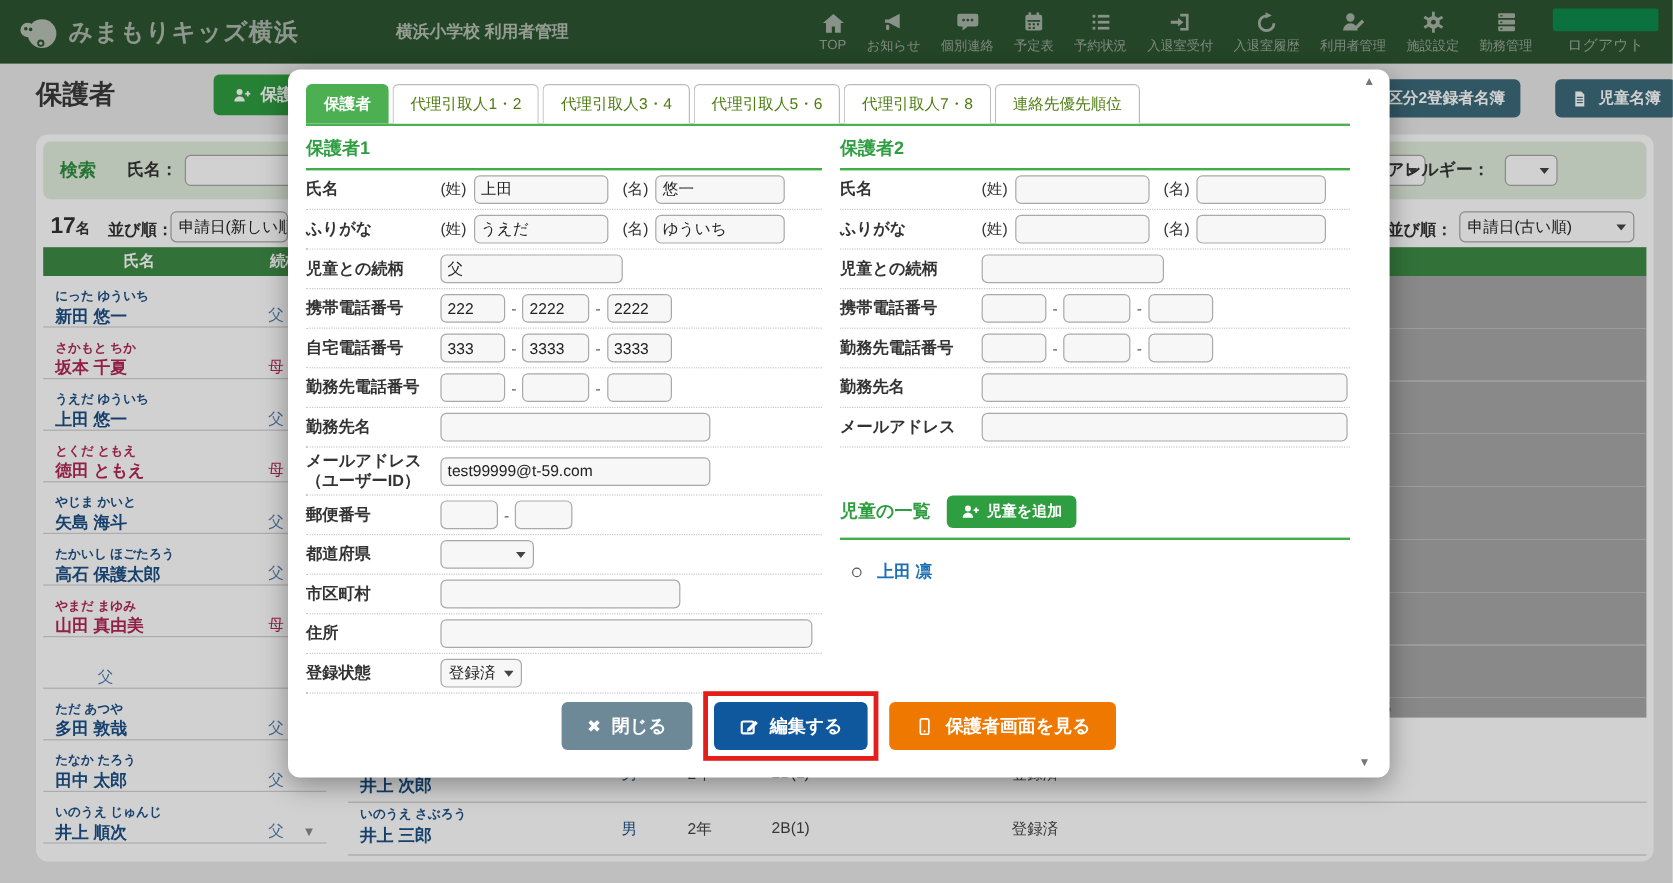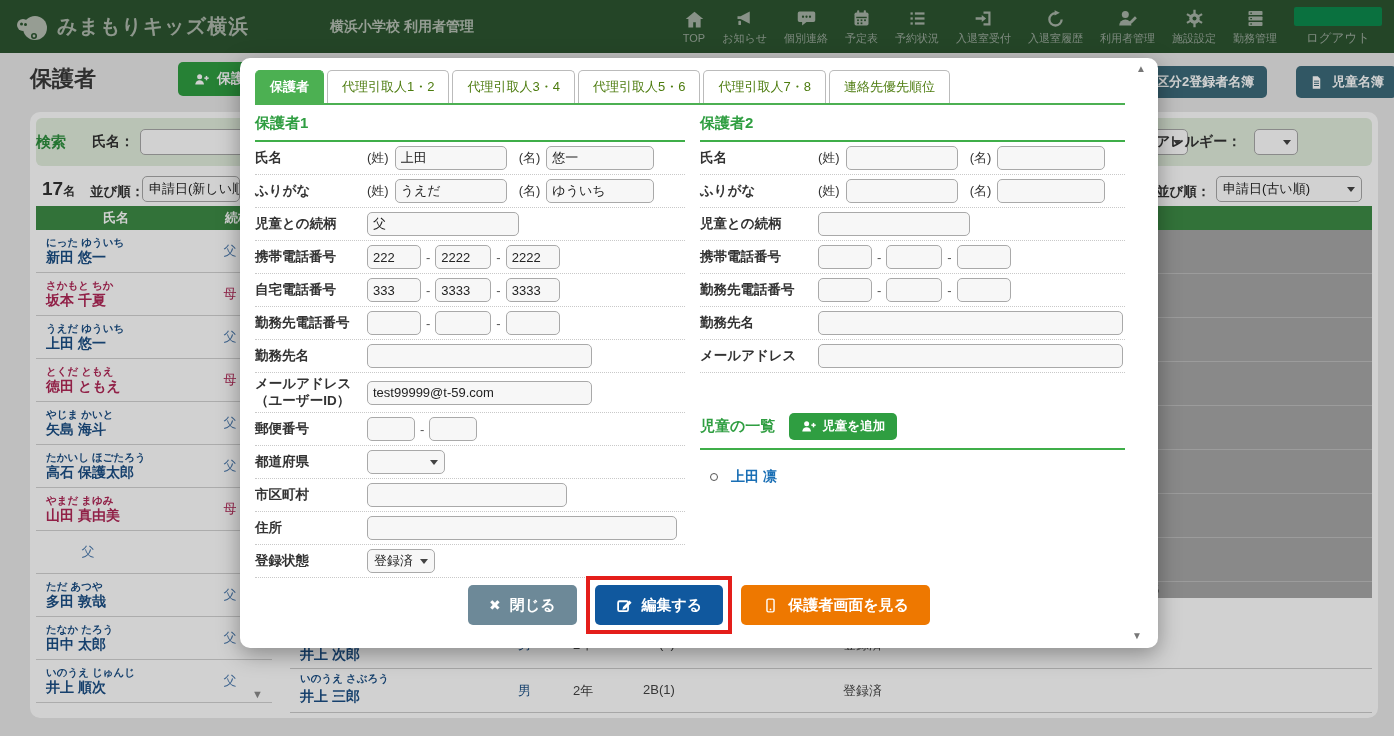--- a/index.html
+++ b/index.html
@@ -22,21 +22,21 @@
   
   .page-title{position:absolute;left:30px;top:64px;font-size:22px;font-weight:bold;color:#3a3a3a}
   .btn{display:flex;align-items:center;gap:8px;color:#fff;font-weight:bold;border-radius:5px;cursor:pointer;white-space:nowrap}
   .add-g-btn{position:absolute;left:178px;top:62px;height:34px;background:#2f9e41;font-size:14px;padding:0 16px}
   .roster-btn{position:absolute;top:66px;height:32px;background:#3c6b7a;font-size:13px;padding:0 13px}
   .roster1{left:1120px}.roster2{left:1296px}
   .btn svg{width:15px;height:15px;fill:#fff}
 
   .panel{position:absolute;left:30px;top:112px;width:1348px;height:606px;background:#fff;border-radius:10px}
   .filter-band{position:absolute;left:6px;top:6px;right:6px;height:48px;background:#e2eedd;border-radius:6px;display:flex;align-items:center}
-  .search-lbl{color:#2e8f3e;font-weight:bold;font-size:15px}
+  .search-lbl{margin-left:14px;color:#2e8f3e;font-weight:bold;font-size:15px}
   .name-lbl{margin-left:26px;font-weight:bold;font-size:14px}
   .inp{height:24px;border:1px solid #a9a9a9;border-radius:5px;background:#f7f7f7;font-size:13px;padding:0 5px;color:#222}
   .bg-inp{background:#fff;height:26px}
   .search-inp{width:105px;margin-left:6px}
   .sel{display:flex;align-items:center;background:#f7f7f7;border:1px solid #a9a9a9;border-radius:5px;height:24px;padding:0 6px;font-size:13px;color:#222;cursor:pointer;overflow:hidden;white-space:nowrap}
   .sel::after{content:"";border:4px solid transparent;border-top:5px solid #444;margin-left:auto;transform:translateY(2px);flex-shrink:0}
   .sel-bg{background:#fff;height:26px}
   .mini-sel{position:absolute;width:44px}
   .allergy-lbl{position:absolute;left:1120px;font-weight:bold;font-size:14px}
 
@@ -45,21 +45,21 @@
   .sort-lbl-l{position:absolute;left:60px;top:71px;font-size:13.5px;font-weight:bold}
   .sort-sel-l{position:absolute;left:112px;top:64px;width:98px}
   .sort-lbl-r{position:absolute;left:1126px;top:71px;font-size:13.5px;font-weight:bold}
   .sort-sel-r{position:absolute;left:1186px;top:64px;width:146px}
 
   .green-header{position:absolute;left:6px;right:6px;top:94px;height:24px;background:#3e8c46;color:#fff;font-size:13px;font-weight:bold;display:flex;align-items:center}
   .gh-name{width:160px;text-align:center}
   .gh-rel{width:84px;text-align:center}
 
   .glist{position:absolute;left:6px;top:118px;width:236px}
-  .g-row{display:flex;align-items:center;height:43px;border-bottom:1px solid #d2d2d2;padding-left:10px;cursor:pointer}
+  .g-row{display:flex;align-items:flex-end;height:43px;border-bottom:1px solid #d2d2d2;padding-left:10px;cursor:pointer}
   .g-names{flex:1;line-height:1.25}
   .g-kana{font-size:10.5px;font-weight:bold}
   .g-name{font-size:14px;font-weight:bold}
   .g-rel{width:84px;text-align:center;font-size:13px}
   .fa{color:#1b4f85}.fa .g-rel,.fa.g-rel{color:#4f7db0}
   .mo{color:#b12857}
 
   .scroll-dn-left{position:absolute;left:222px;top:576px;color:#8a8a8a;font-size:11px;cursor:pointer}
   .hidden-rows{position:absolute;left:260px;top:118px;width:1082px;height:368px;background:#a8a8a8;
     background-image:repeating-linear-gradient(to bottom,transparent 0 43px,#bfbfbf 43px 44px)}

